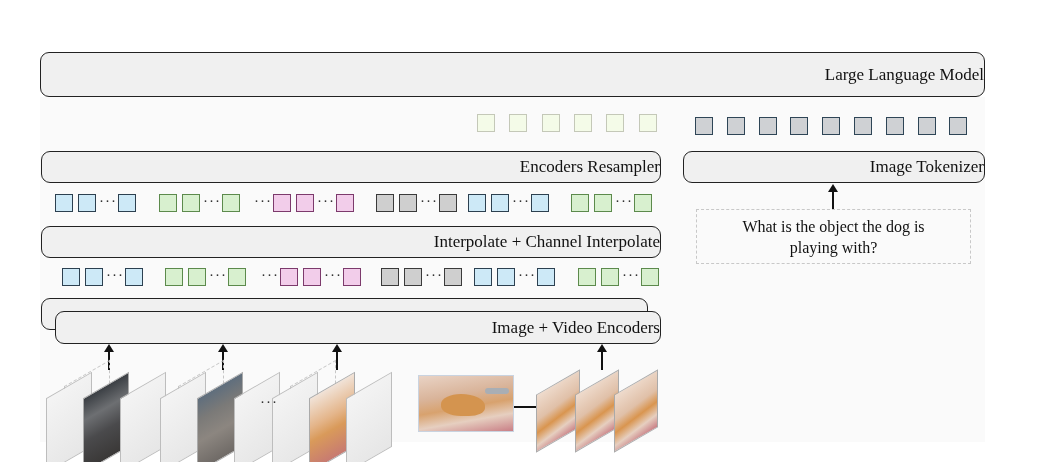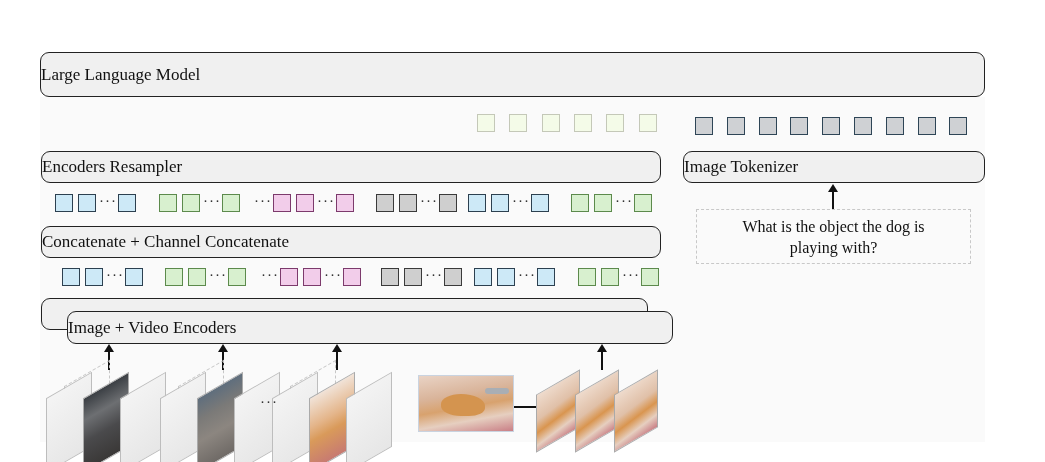--- a/index.html
+++ b/index.html
@@ -1,18 +1,18 @@
 <!DOCTYPE html>
 <html><head>
 <meta charset="utf-8">
 <style>
   html,body{margin:0;padding:0;background:#ffffff;}
   body{width:1045px;height:462px;position:relative;overflow:hidden;font-family:"Liberation Serif","DejaVu Serif",serif;color:#111;}
   .panel{position:absolute;left:40px;top:97px;width:945px;height:345px;background:#fafafa;}
-  .block{position:absolute;box-sizing:border-box;border:1.6px solid #222;border-radius:9px;background:#f0f0f0;display:flex;align-items:center;justify-content:flex-start;font-size:17px;}
+  .block{position:absolute;box-sizing:border-box;border:1.6px solid #222;border-radius:9px;background:#f0f0f0;display:flex;align-items:center;justify-content:flex-end;font-size:17px;}
   .tok{position:absolute;box-sizing:border-box;width:18px;height:18px;border:1.6px solid;}
   .dots{position:absolute;font-size:15px;letter-spacing:1px;line-height:18px;color:#333;}
   .arrow{position:absolute;width:2px;background:#111;}
   .arrow::before{content:"";position:absolute;left:-4px;top:-6px;border-left:5px solid transparent;border-right:5px solid transparent;border-bottom:8px solid #111;}
   .harrow{position:absolute;height:2px;background:#111;}
   .harrow::after{content:"";position:absolute;right:-6px;top:-4px;border-top:5px solid transparent;border-bottom:5px solid transparent;border-left:8px solid #111;}
   .question{position:absolute;left:696px;top:209px;width:275px;height:55px;box-sizing:border-box;border:1.5px dashed #c8c8c8;display:flex;align-items:center;justify-content:center;text-align:center;font-size:16px;line-height:21px;background:#fafafa;}
   .stack{position:absolute;}
   .face{position:absolute;box-sizing:border-box;width:46px;height:75px;border:1.5px solid #bdbdbd;background:linear-gradient(160deg,#f4f4f4,#e6e6e6);transform:skewY(-30deg);}
   .face.dash{border-style:dashed;border-color:#c6c6c6;background:transparent;}
@@ -83,21 +83,21 @@
     <div class="tok" style="left: 491px; top: 194px; background: rgb(205, 233, 247); border-color: rgb(44, 64, 80);"></div>
     <div class="dots" style="left: 512px; top: 192px;">···</div>
     <div class="tok" style="left: 531px; top: 194px; background: rgb(205, 233, 247); border-color: rgb(44, 64, 80);"></div>
     <div class="tok" style="left: 571px; top: 194px; background: rgb(216, 240, 207); border-color: rgb(92, 138, 76);"></div>
     <div class="tok" style="left: 594px; top: 194px; background: rgb(216, 240, 207); border-color: rgb(92, 138, 76);"></div>
     <div class="dots" style="left: 615px; top: 192px;">···</div>
     <div class="tok" style="left: 634px; top: 194px; background: rgb(216, 240, 207); border-color: rgb(92, 138, 76);"></div>
   </div>
 
 <div class="block" style="left:41px;top:226px;width:620px;height:32px;">
-  <span>Concatenate + Channel Concatenate</span>
+  <span>Interpolate + Channel Interpolate</span>
 </div>
 
 <div id="row2">
     <div class="tok" style="left: 62px; top: 268px; background: rgb(205, 233, 247); border-color: rgb(44, 64, 80);"></div>
     <div class="tok" style="left: 85px; top: 268px; background: rgb(205, 233, 247); border-color: rgb(44, 64, 80);"></div>
     <div class="dots" style="left: 106px; top: 266px;">···</div>
     <div class="tok" style="left: 125px; top: 268px; background: rgb(205, 233, 247); border-color: rgb(44, 64, 80);"></div>
     <div class="tok" style="left: 165px; top: 268px; background: rgb(216, 240, 207); border-color: rgb(92, 138, 76);"></div>
     <div class="tok" style="left: 188px; top: 268px; background: rgb(216, 240, 207); border-color: rgb(92, 138, 76);"></div>
     <div class="dots" style="left: 209px; top: 266px;">···</div>
@@ -115,21 +115,21 @@
     <div class="tok" style="left: 497px; top: 268px; background: rgb(205, 233, 247); border-color: rgb(44, 64, 80);"></div>
     <div class="dots" style="left: 518px; top: 266px;">···</div>
     <div class="tok" style="left: 537px; top: 268px; background: rgb(205, 233, 247); border-color: rgb(44, 64, 80);"></div>
     <div class="tok" style="left: 578px; top: 268px; background: rgb(216, 240, 207); border-color: rgb(92, 138, 76);"></div>
     <div class="tok" style="left: 601px; top: 268px; background: rgb(216, 240, 207); border-color: rgb(92, 138, 76);"></div>
     <div class="dots" style="left: 622px; top: 266px;">···</div>
     <div class="tok" style="left: 641px; top: 268px; background: rgb(216, 240, 207); border-color: rgb(92, 138, 76);"></div>
   </div>
 
 <div class="block" style="left:41px;top:298px;width:607px;height:32px;"></div>
-<div class="block" style="left:55px;top:311px;width:606px;height:33px;margin-left:12px;">
+<div class="block" style="left:55px;top:311px;width:606px;height:33px;">
   <span>Image + Video Encoders</span>
 </div>
 
 <div class="arrow" style="left:108px;top:350px;height:20px;"></div>
 <div class="arrow" style="left:222px;top:350px;height:20px;"></div>
 <div class="arrow" style="left:336px;top:350px;height:20px;"></div>
 <div class="arrow" style="left:601px;top:350px;height:20px;"></div>
 
 <div id="stacks">
     <div class="stack" style="left: 46px; top: 355px;">

